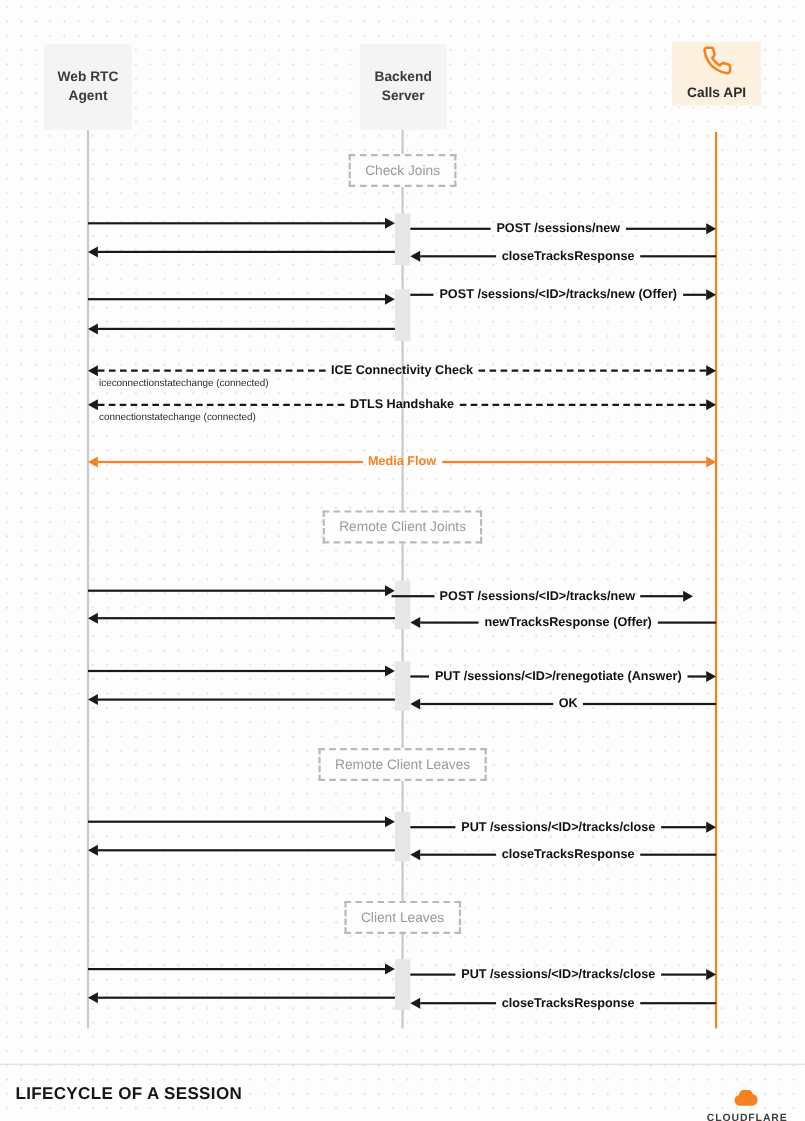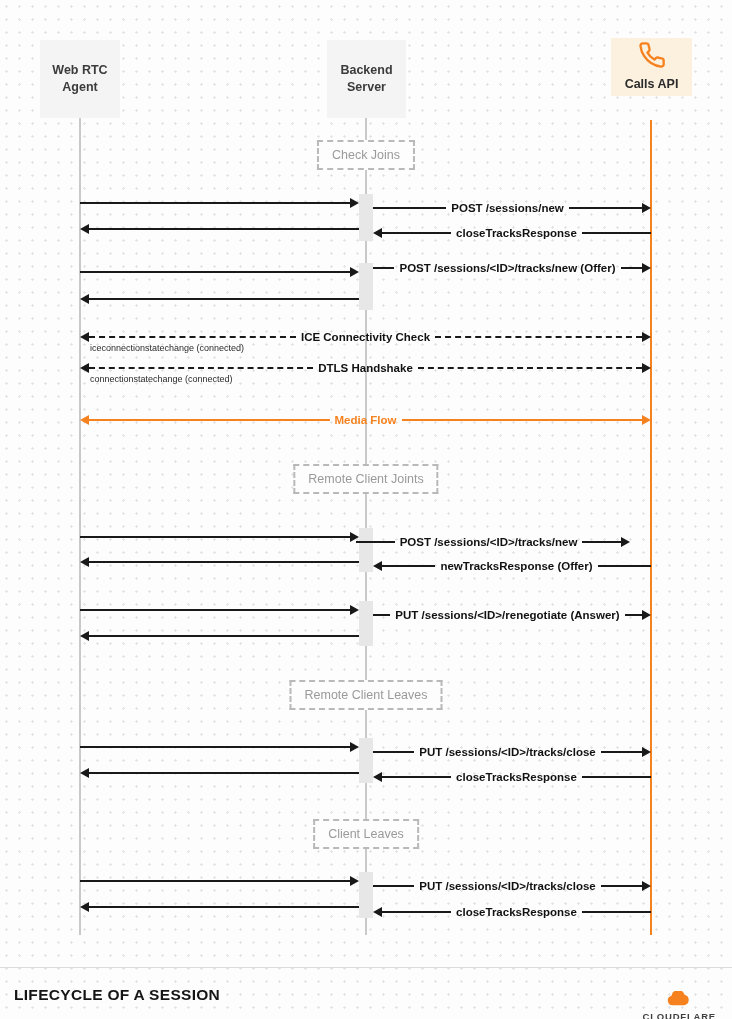--- a/index.html
+++ b/index.html
@@ -168,20 +168,26 @@
       <span class="ln"></span>
       <span class="ah-r"></span>
     </div>
   <div class="seg" style="left:373px;top:609px;width:278px">
       <span class="ln"></span>
       <span class="lbl">PUT /sessions/&lt;ID&gt;/renegotiate (Answer)</span>
       <span class="ln"></span>
       <span class="ah-r"></span>
     </div>
 
+  <div class="seg" style="left:373px;top:634px;width:278px">
+      <span class="ah-l"></span>
+      <span class="ln"></span>
+      <span class="lbl">OK</span>
+      <span class="ln"></span>
+    </div>
   <div class="seg" style="left:80px;top:630px;width:279px">
       <span class="ah-l"></span>
       <span class="ln"></span>
     </div>
 
   <div class="seg" style="left:80px;top:741px;width:279px">
       <span class="ln"></span>
       <span class="ah-r"></span>
     </div>
   <div class="seg" style="left:373px;top:746px;width:278px">

